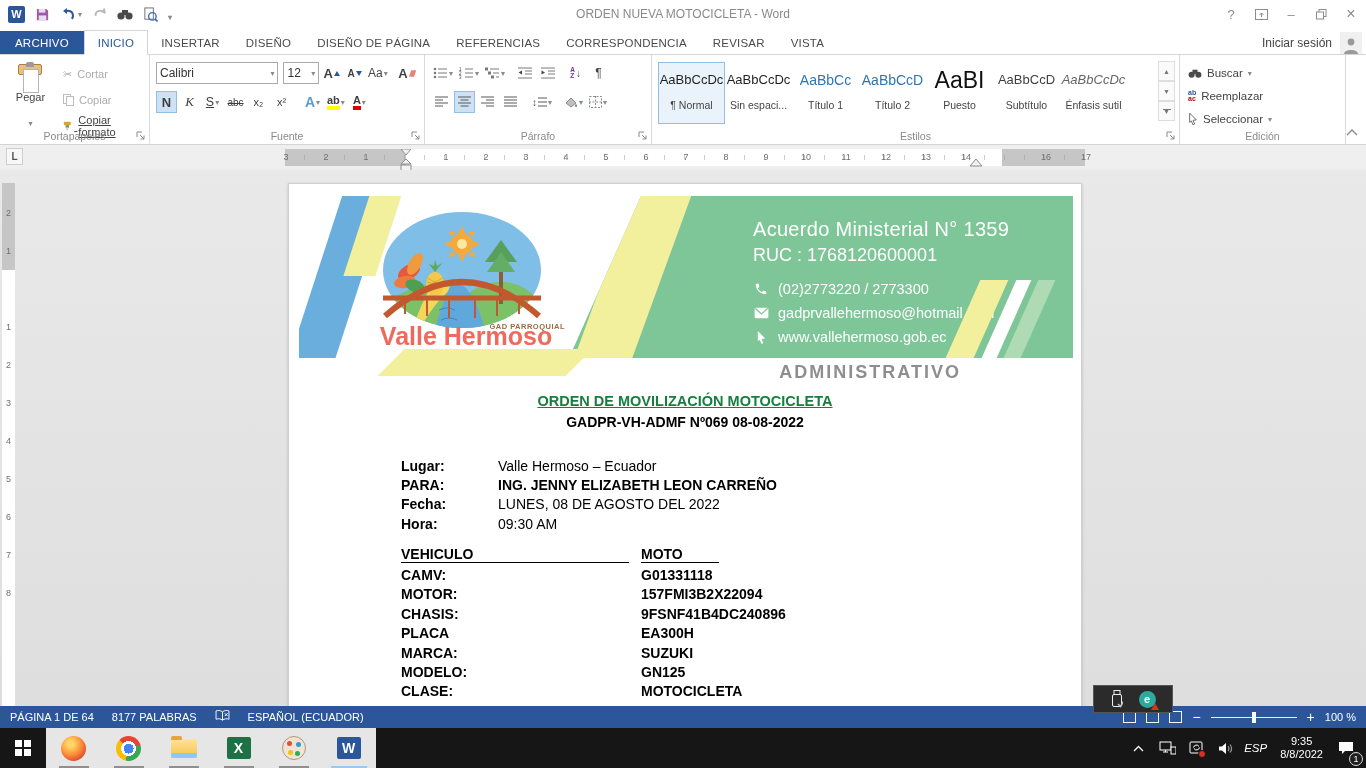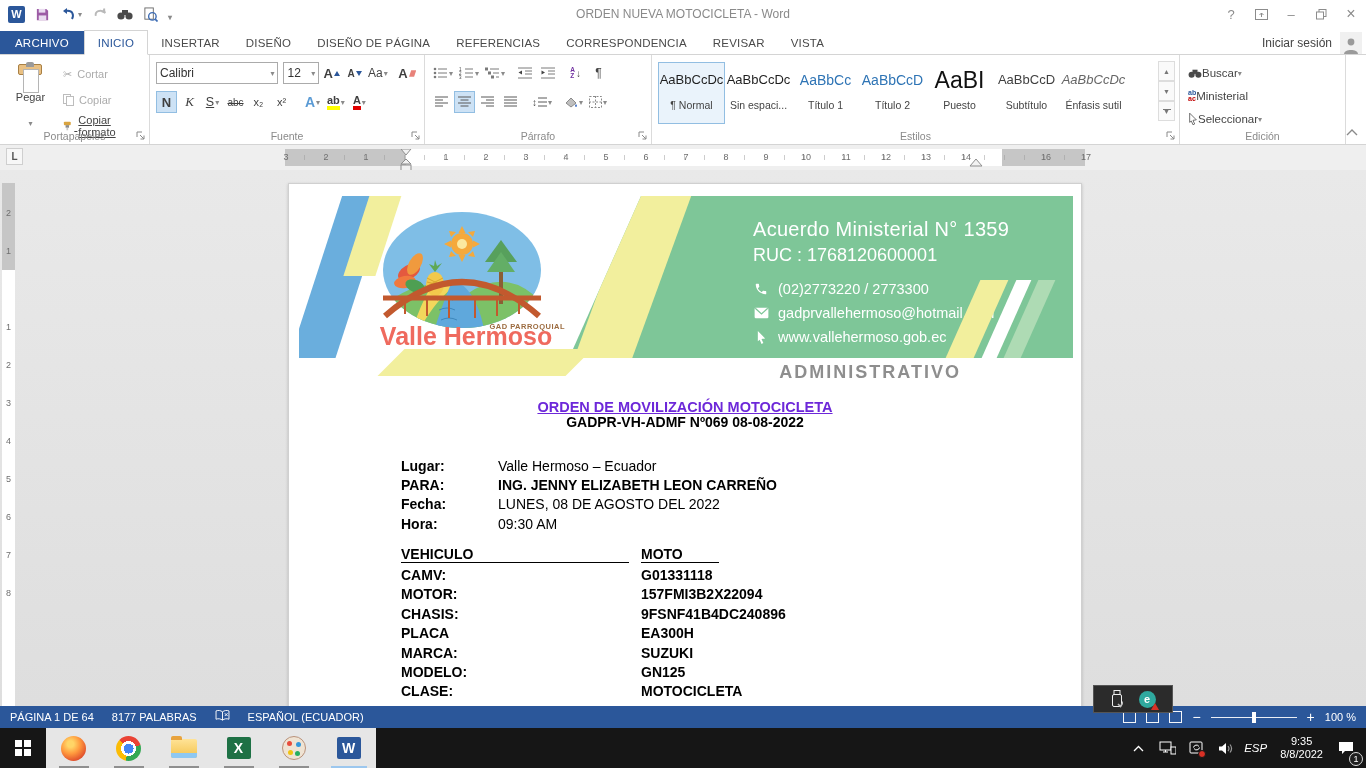--- a/index.html
+++ b/index.html
@@ -48,21 +48,21 @@
   .sty { width:67px; height:62px; padding-top:2px; text-align:center; border:1px solid transparent; overflow:hidden; }
   .sty.sel { border:1px solid #92BEE2; background:#EAF3FB; }
   .sty .prev { display:block; font-size:13px; color:#1F1F1F; height:30px; line-height:30px; white-space:nowrap; overflow:hidden; }
   .sty.h1 .prev, .sty.h2 .prev { color:#2E74B5; font-size:14px; }
   .sty.puesto .prev { font-size:23px; color:#111; }
   .sty.subt .prev { color:#404040; }
   .sty.emph .prev { font-style:italic; color:#666; }
   .sty .nm { font-size:10.5px; color:#444; white-space:nowrap; }
   .styscroll { position:absolute; right:4px; top:6px; width:17px; }
   .styscroll div { width:17px; height:20px; border:1px solid #DDD; display:flex; align-items:center; justify-content:center; font-size:7px; color:#777; background:#FAFAFA; }
-  .edrow { display:flex; align-items:center; height:20px; font-size:11.5px; color:#444; margin:3px 0 0 2px; }
+  .edrow { display:flex; align-items:center; gap:5px; height:20px; font-size:11.5px; color:#444; margin:3px 0 0 2px; }
   .chev-collapse { position:absolute; right:8px; bottom:8px; color:#8A8A8A; }
 
   
   .rulerrow { position:absolute; left:0; top:145px; width:1366px; height:25px; background:#EFEFEF; }
   .tabsel { position:absolute; left:6px; top:3px; width:17px; height:17px; background:#F7F7F7; border:1px solid #CFCFCF; font-size:10px; font-weight:bold; color:#555; display:flex; align-items:center; justify-content:center; }
   .hruler { position:absolute; left:285px; top:4px; width:800px; height:17px; background:#C6C6C6; overflow:visible; }
   .hr-content { position:absolute; left:121px; top:0; width:596px; height:17px; background:#FFFFFF; }
   .hr-ticks { position:absolute; left:0; top:6px; width:800px; height:5px; background:repeating-linear-gradient(90deg, transparent 0 19px, #9A9A9A 19px 20px); opacity:.5; }
   .nums { position:absolute; top:0; height:17px; display:flex; }
   .rnum { width:40px; text-align:center; font-size:9px; color:#6F6F6F; line-height:17px; }
@@ -96,21 +96,21 @@
   .bn-s3 { left:72px; width:17px; background:#AEDBB4; }
   .bn-text { position:absolute; left:184px; top:22px; color:#FFF; }
   .bn-acuerdo { font-size:20px; letter-spacing:.3px; }
   .bn-ruc { font-size:18px; margin-top:4px; }
   .bn-contacts { margin-top:15px; }
   .contact-row { display:flex; align-items:center; gap:9px; font-size:14.5px; margin-top:8px; }
   .cicon { width:16px; display:flex; justify-content:center; }
   .yellow-tail { position:absolute; left:102px; top:165px; width:188px; height:27px; background:#F2EF9D; transform:skewX(-45deg); }
 
   .watermark { position:absolute; top:178px; right:120px; font-size:18px; font-weight:bold; color:#8E8E8E; letter-spacing:2px; }
-  .doc-title { position:absolute; top:209px; left:0; width:100%; text-align:center; font-size:14.5px; font-weight:bold; color:#6d28d9;margin-top:6px; }
+  .doc-title { position:absolute; top:209px; left:0; width:100%; text-align:center; font-size:14.5px; font-weight:bold; color:#15803d; }
   .doc-title span { text-decoration:underline; }
   .doc-subtitle { position:absolute; top:230px; left:0; width:100%; text-align:center; font-size:14px; font-weight:bold; color:#000; }
 
   .info { position:absolute; left:112px; top:272px; font-size:14px; color:#000; }
   .irow { display:flex; height:19.4px; align-items:center; }
   .ilbl { width:97px; font-weight:bold; }
   .ival {}
   .ival.b { font-weight:bold; }
 
   .vehtable { position:absolute; left:112px; top:362px; font-size:14px; font-weight:bold; color:#000; }
@@ -537,21 +537,21 @@
             <rect x="5" y="2" width="6" height="5" fill="#4A4A4A"></rect>
           </svg>
         <span>Buscar</span>
           <span class="dd">▾</span>
       </div>
       <div class="edrow">
         <span style="display:flex;flex-direction:column;font-size:7px;line-height:6.5px;color:#2B579A;font-weight:bold;">
             <span>ab</span>
             <span style="color:#C00000;">ac</span>
           </span>
-        <span>Ministerial</span>
+        <span>Reemplazar</span>
       </div>
       <div class="edrow">
         <svg width="10" height="12" viewBox="0 0 12 14">
             <path d="M2 0 L10 8 L6 8.6 L8 13 L6 14 L4 9.4 L2 11 Z" fill="#FFF" stroke="#555"></path>
           </svg>
         <span>Seleccionar</span>
           <span class="dd">▾</span>
       </div>
       <div class="grp-label">Edición</div>
     </div>

